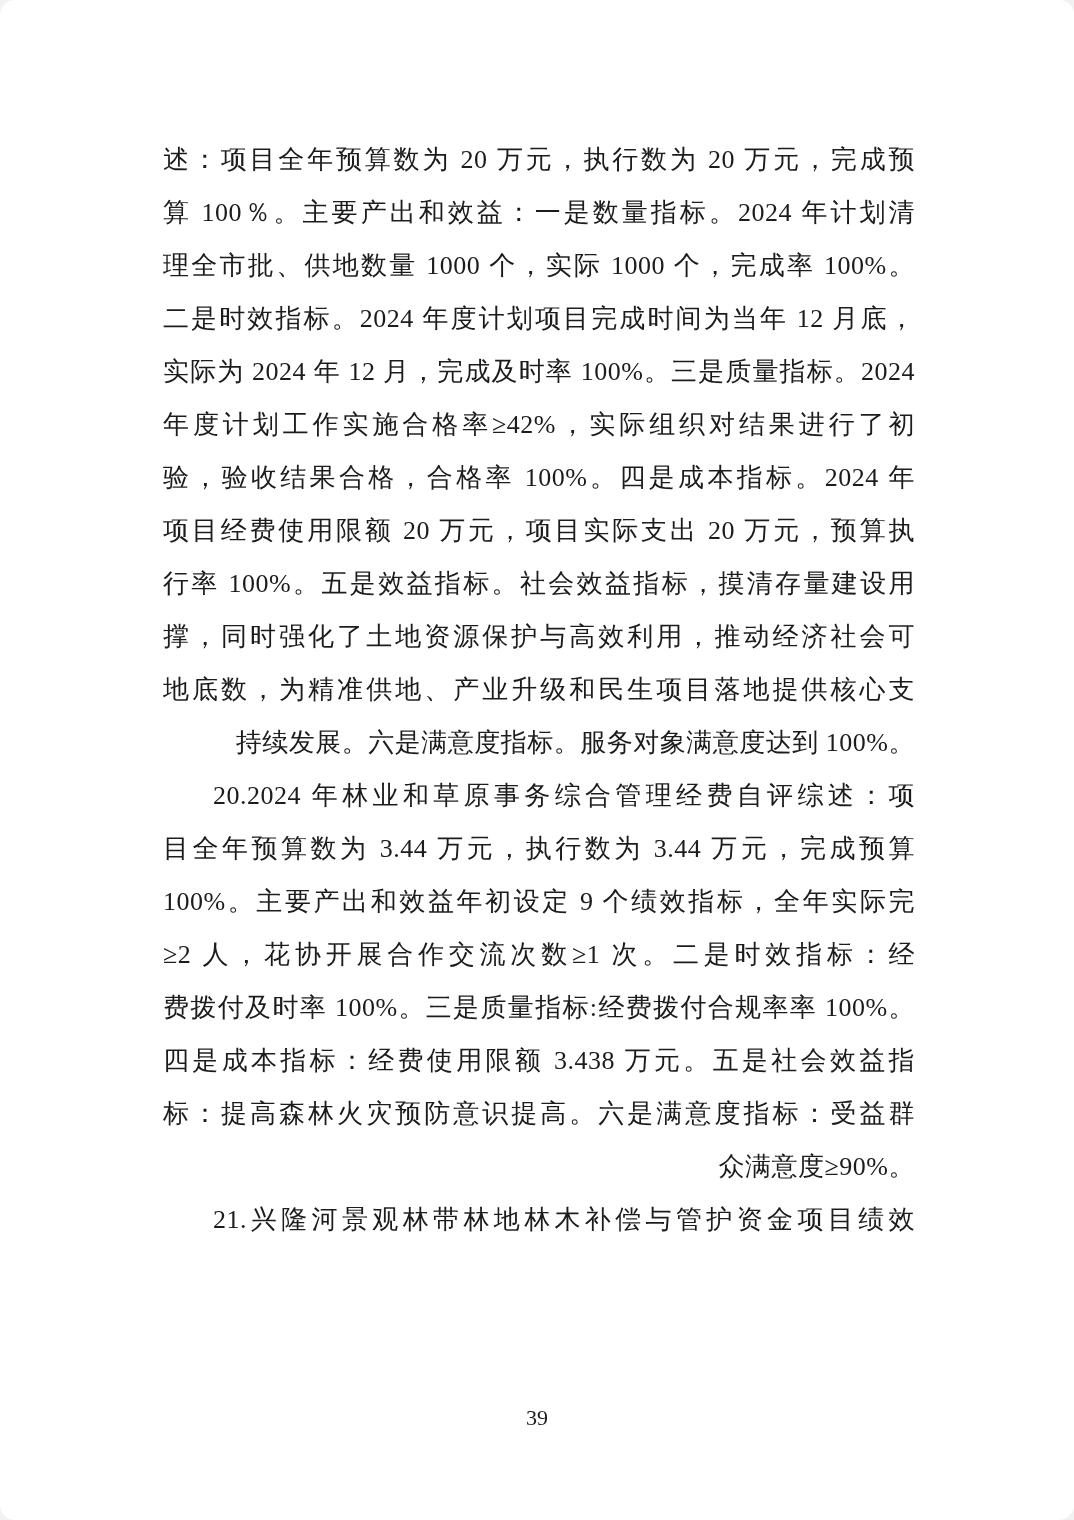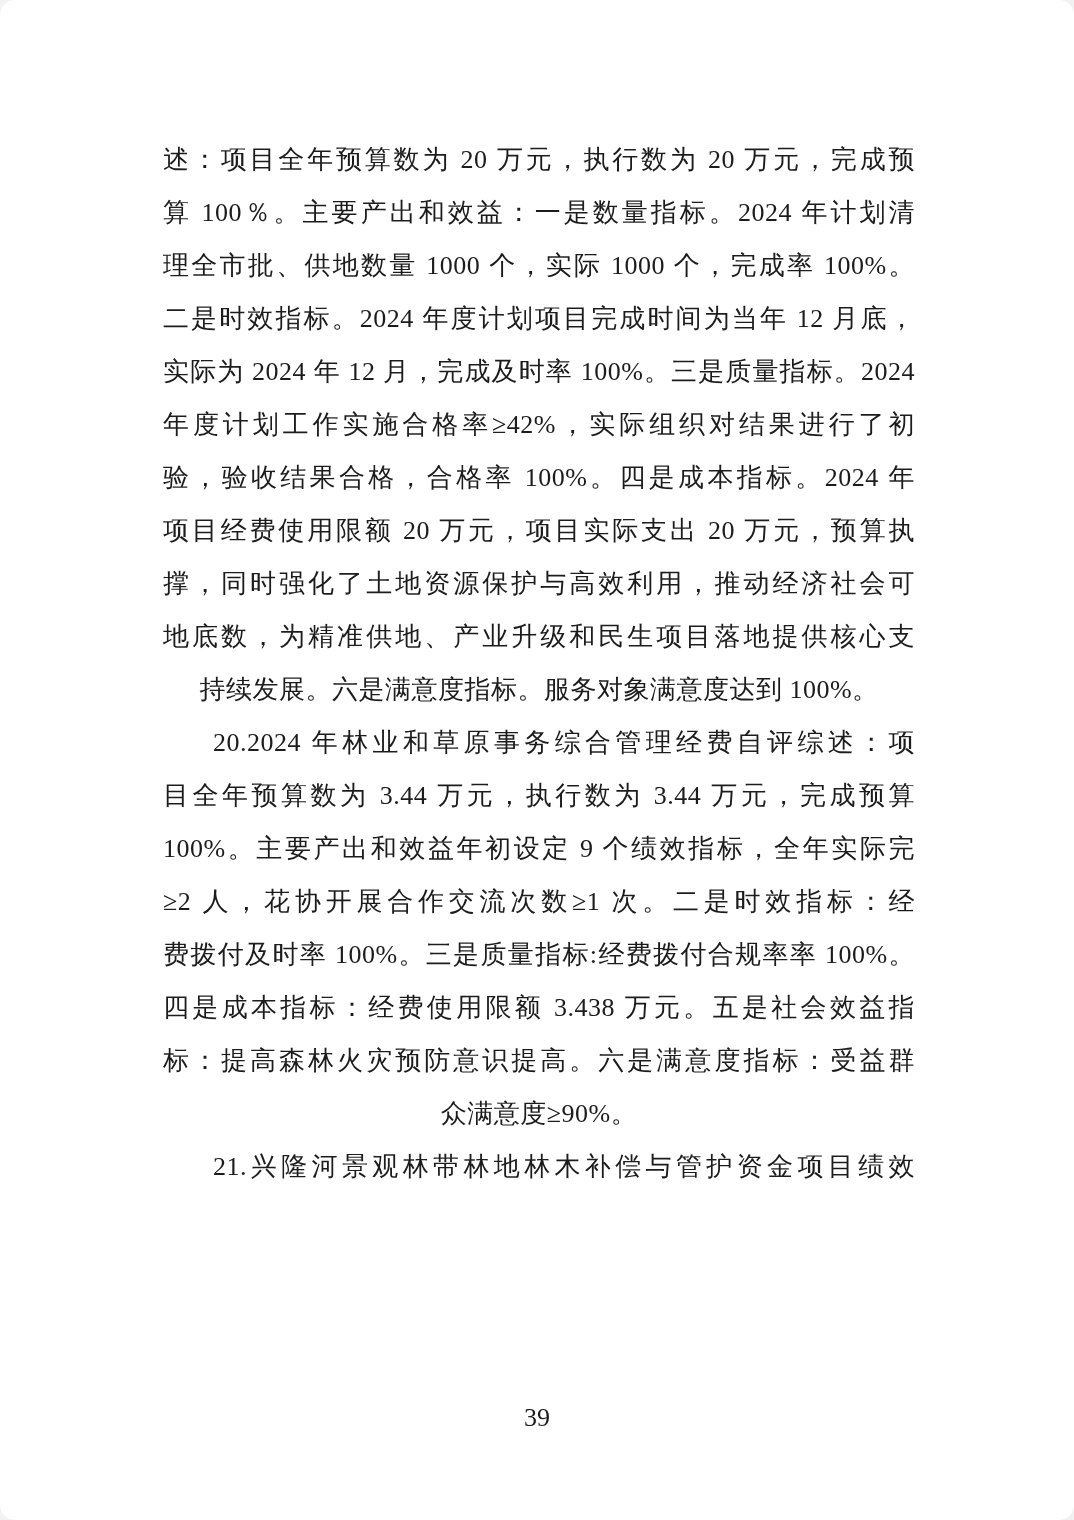--- a/index.html
+++ b/index.html
@@ -22,54 +22,55 @@
     position: absolute;
     left: 163px;
     top: 133px;
     width: 752px;
   }
   .doc-line {
     height: 53px;
     line-height: 53px;
     font-size: 26px;
     overflow: hidden;
-    text-align: center;
+    text-align: right;
     letter-spacing: 0.5px;
   }
   .doc-line.fill {
     text-align: justify;
     text-align-last: justify;
   }
   .doc-line.indent {
     text-indent: 50px;
   }
   .pagenum {
     position: absolute;
     left: 0;
     top: 1403px;
     width: 100%;
     text-align: center;
-    font-size: 26px;
+    font-size: 22px;
     line-height: 30px;
     color: var(--text-color, #1c1c1c);
   }
 </style>
 </head>
 <body>
 
 <div class="page" style="--page-bg: #ffffff; --text-color: #1c1c1c;">
   <main class="doc">
       <div class="doc-line fill">述：项目全年预算数为 20 万元，执行数为 20 万元，完成预</div>
       <div class="doc-line fill">算 100％。主要产出和效益：一是数量指标。2024 年计划清</div>
       <div class="doc-line fill">理全市批、供地数量 1000 个，实际 1000 个，完成率 100%。</div>
       <div class="doc-line fill">二是时效指标。2024 年度计划项目完成时间为当年 12 月底，</div>
       <div class="doc-line fill">实际为 2024 年 12 月，完成及时率 100%。三是质量指标。2024</div>
       <div class="doc-line fill">年度计划工作实施合格率≥42%，实际组织对结果进行了初</div>
       <div class="doc-line fill">验，验收结果合格，合格率 100%。四是成本指标。2024 年</div>
       <div class="doc-line fill">项目经费使用限额 20 万元，项目实际支出 20 万元，预算执</div>
+      <div class="doc-line fill">行率 100%。五是效益指标。社会效益指标，摸清存量建设用</div>
       <div class="doc-line fill">撑，同时强化了土地资源保护与高效利用，推动经济社会可</div>
       <div class="doc-line fill">地底数，为精准供地、产业升级和民生项目落地提供核心支</div>
       <div class="doc-line">持续发展。六是满意度指标。服务对象满意度达到 100%。</div>
       <div class="doc-line fill indent">20.2024 年林业和草原事务综合管理经费自评综述：项</div>
       <div class="doc-line fill">目全年预算数为 3.44 万元，执行数为 3.44 万元，完成预算</div>
       <div class="doc-line fill">100%。主要产出和效益年初设定 9 个绩效指标，全年实际完</div>
       <div class="doc-line fill">≥2 人，花协开展合作交流次数≥1 次。二是时效指标：经</div>
       <div class="doc-line fill">费拨付及时率 100%。三是质量指标:经费拨付合规率率 100%。</div>
       <div class="doc-line fill">四是成本指标：经费使用限额 3.438 万元。五是社会效益指</div>
       <div class="doc-line fill">标：提高森林火灾预防意识提高。六是满意度指标：受益群</div>

